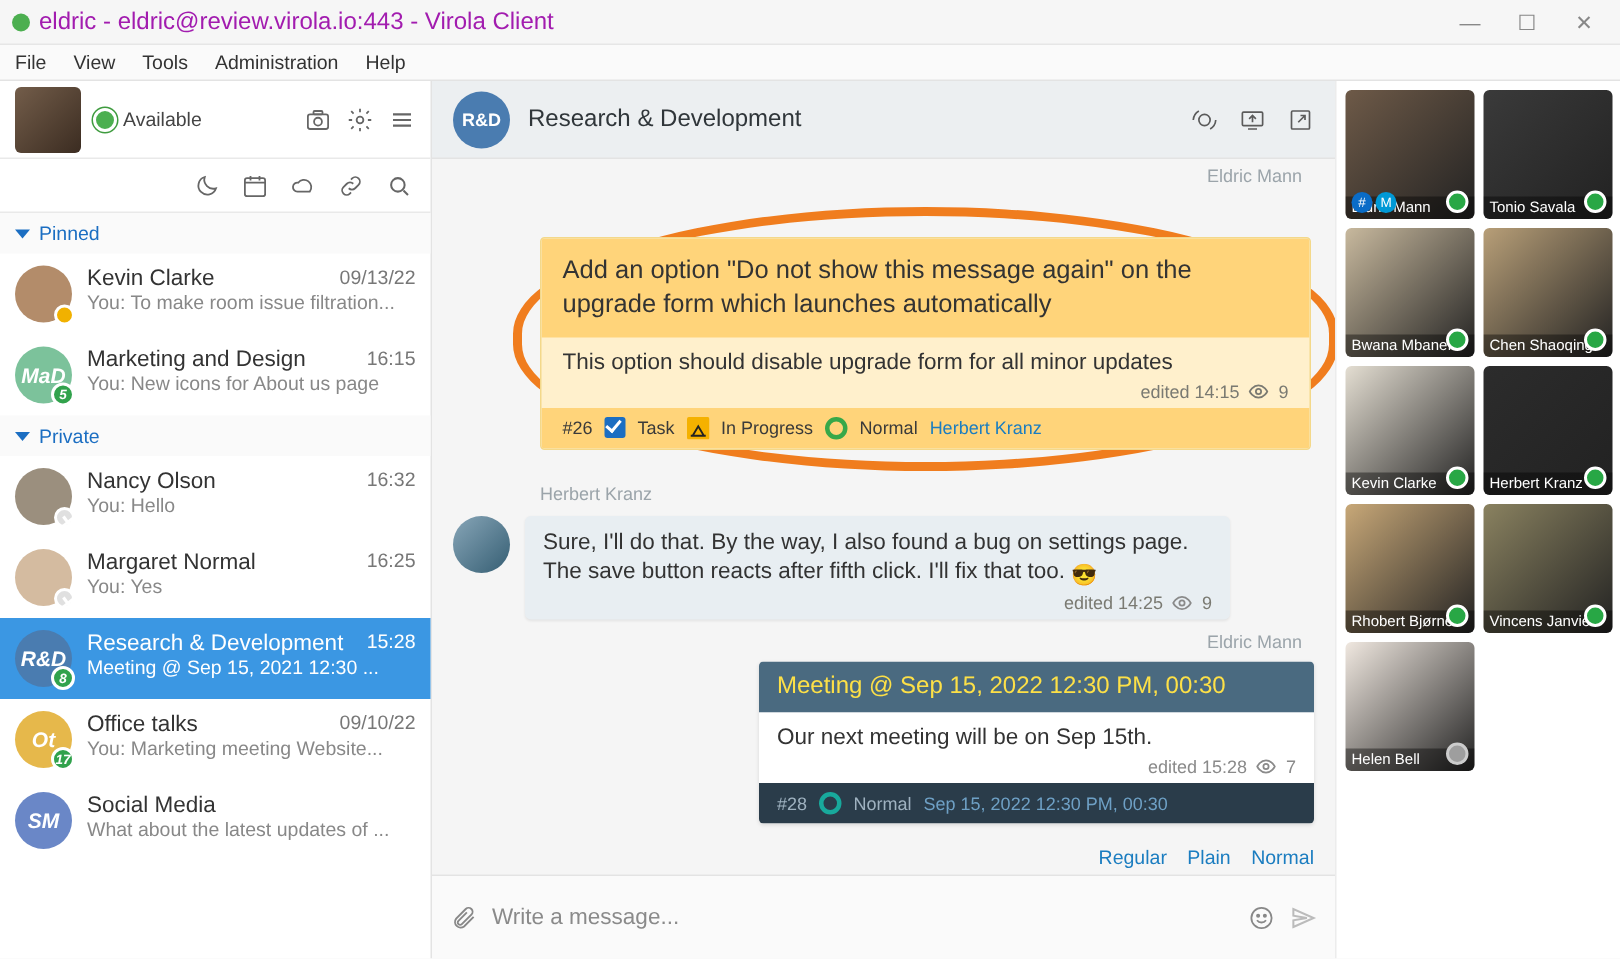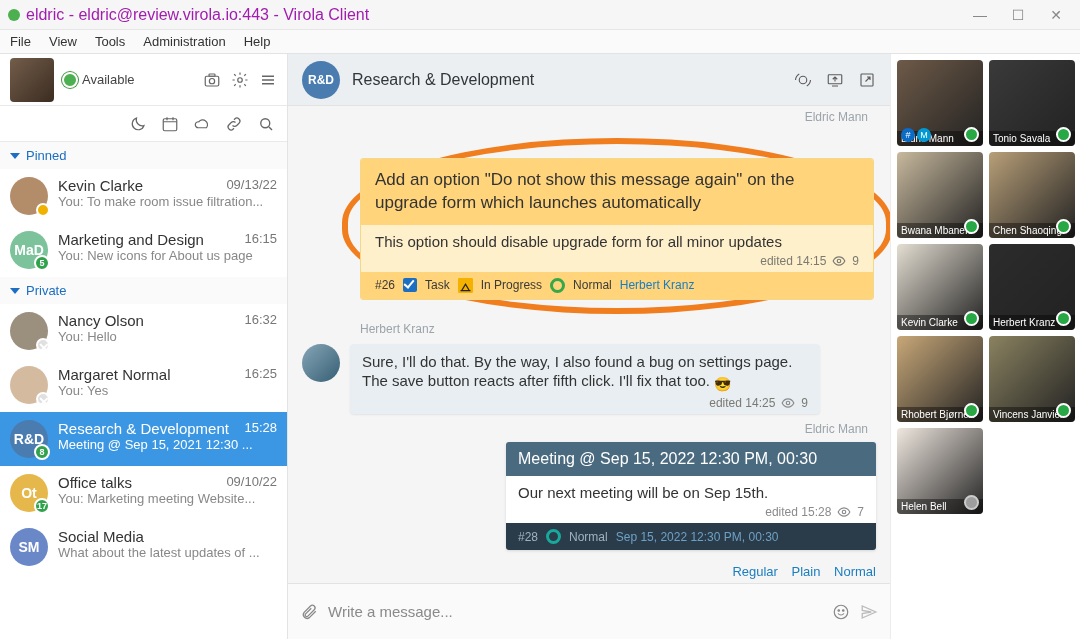--- a/index.html
+++ b/index.html
@@ -15,21 +15,21 @@
   .left{width:288px;border-right:1px solid #e3e3e3;display:flex;flex-direction:column;background:#fff;}
   .left-head{height:52px;display:flex;align-items:center;padding:0 10px;border-bottom:1px solid #e9e9e9;}
   .avatar-lg{width:44px;height:44px;border-radius:4px;background:linear-gradient(135deg,#735d4a,#3b2c21);}
   .status-pill{margin-left:8px;display:flex;align-items:center;gap:4px;font-size:13px;color:#444;flex:1;}
   .status-pill .dot{width:16px;height:16px;border:2px solid #fff;border-radius:50%;background:#4caf50;box-shadow:0 0 0 1px #3e9b3e;}
   .left-headicons{display:flex;gap:10px;color:#777;font-size:16px;}
   .left-toolbar{height:36px;display:flex;justify-content:flex-end;align-items:center;gap:14px;padding:0 12px;border-bottom:1px solid #e9e9e9;color:#6a6a6a;}
   .section-hdr{display:flex;align-items:center;gap:6px;padding:6px 10px;font-size:13px;color:#1b6ec2;background:#fafafa;}
   .section-hdr .tri{width:0;height:0;border-left:5px solid transparent;border-right:5px solid transparent;border-top:6px solid #1b6ec2;display:inline-block;}
   .row{display:flex;align-items:flex-start;gap:10px;padding:8px 10px;cursor:default;}
-  .row .av{width:38px;height:38px;border-radius:50%;display:flex;align-items:center;justify-content:center;color:#fff;font-weight:600;position:relative;flex:none;}
+  .row .av{width:38px;height:38px;border-radius:50%;display:flex;align-items:center;justify-content:center;color:#fff;font-weight:600;position:relative;flex:none;font-style:italic;}
   .row .badge{position:absolute;bottom:-2px;right:-2px;width:14px;height:14px;border-radius:50%;border:2px solid #fff;}
   .rowbody{flex:1;min-width:0;}
   .rowbody .top{display:flex;justify-content:space-between;}
   .rowbody .name{font-size:15px;color:#333;white-space:nowrap;overflow:hidden;text-overflow:ellipsis;}
   .rowbody .time{font-size:13px;color:#777;}
   .rowbody .prev{font-size:13px;color:#888;white-space:nowrap;overflow:hidden;text-overflow:ellipsis;}
   .row.selected{background:#3b97e3;}
   .row.selected .name,.row.selected .prev,.row.selected .time{color:#fff;}
   
   .center{flex:1;display:flex;flex-direction:column;background:#f5f5f5;min-width:0;}
@@ -52,21 +52,21 @@
   .ring{width:15px;height:15px;border-radius:50%;box-sizing:border-box;}
   .ring.green{border:3px solid #37a849;}
   .ring.teal{border:3px solid #18a99c;}
   .link{color:#1b7dc0;}
   .highlight-ring{position:absolute;top:-20px;left:-18px;right:-18px;bottom:-14px;border:6px solid #f07d1e;border-radius:50%/48%;z-index:1;pointer-events:none;}
   .msg{display:flex;gap:10px;margin-top:6px;margin-bottom:4px;}
   .msg .av{width:38px;height:38px;border-radius:50%;flex:none;}
   .msg .bubble{background:#e8eef2;border-radius:4px;padding:8px 12px 4px 12px;max-width:470px;box-shadow:0 1px 2px rgba(0,0,0,0.08);}
   .msg .txt{font-size:15px;color:#333;line-height:1.3;}
   .meeting{width:370px;margin-left:auto;margin-top:4px;box-shadow:0 1px 3px rgba(0,0,0,0.12);border-radius:3px;overflow:hidden;}
-  .meeting .m-title{background:#4a6a80;color:#ffffff;padding:8px 12px;font-size:16px;}
+  .meeting .m-title{background:#4a6a80;color:#fde047;padding:8px 12px;font-size:16px;}
   .meeting .m-body{background:#fff;padding:8px 12px 4px 12px;font-size:15px;color:#333;}
   .meeting .m-body .meta{color:#8a8a8a;}
   .meeting .m-foot{background:#2a3c4a;color:#9fb2c0;font-size:12px;padding:6px 12px;display:flex;align-items:center;gap:8px;}
   .filterbar{text-align:right;padding:0 14px 4px;font-size:13px;color:#1b7dc0;}
   .filterbar span{margin-left:10px;}
   .composer{height:56px;border-top:1px solid #e3e3e3;background:#fafafa;display:flex;align-items:center;padding:0 12px;gap:10px;color:#8a8a8a;}
   .composer .input{flex:1;font-size:15px;color:#8a8a8a;}
   
   .right{width:190px;padding:6px;display:grid;grid-template-columns:repeat(2,86px);grid-auto-rows:86px;gap:6px;align-content:start;border-left:1px solid #ececec;background:#fff;}
   .tile{position:relative;width:86px;height:86px;border-radius:4px;overflow:hidden;background:#777;}

